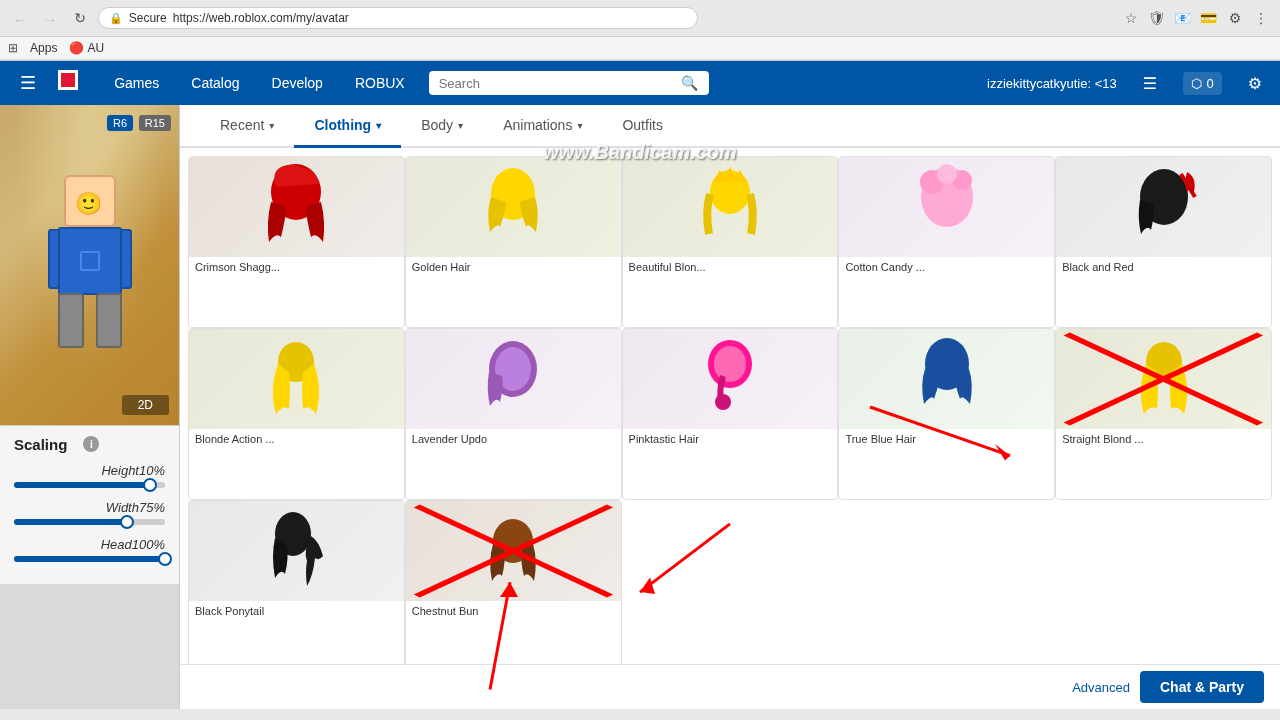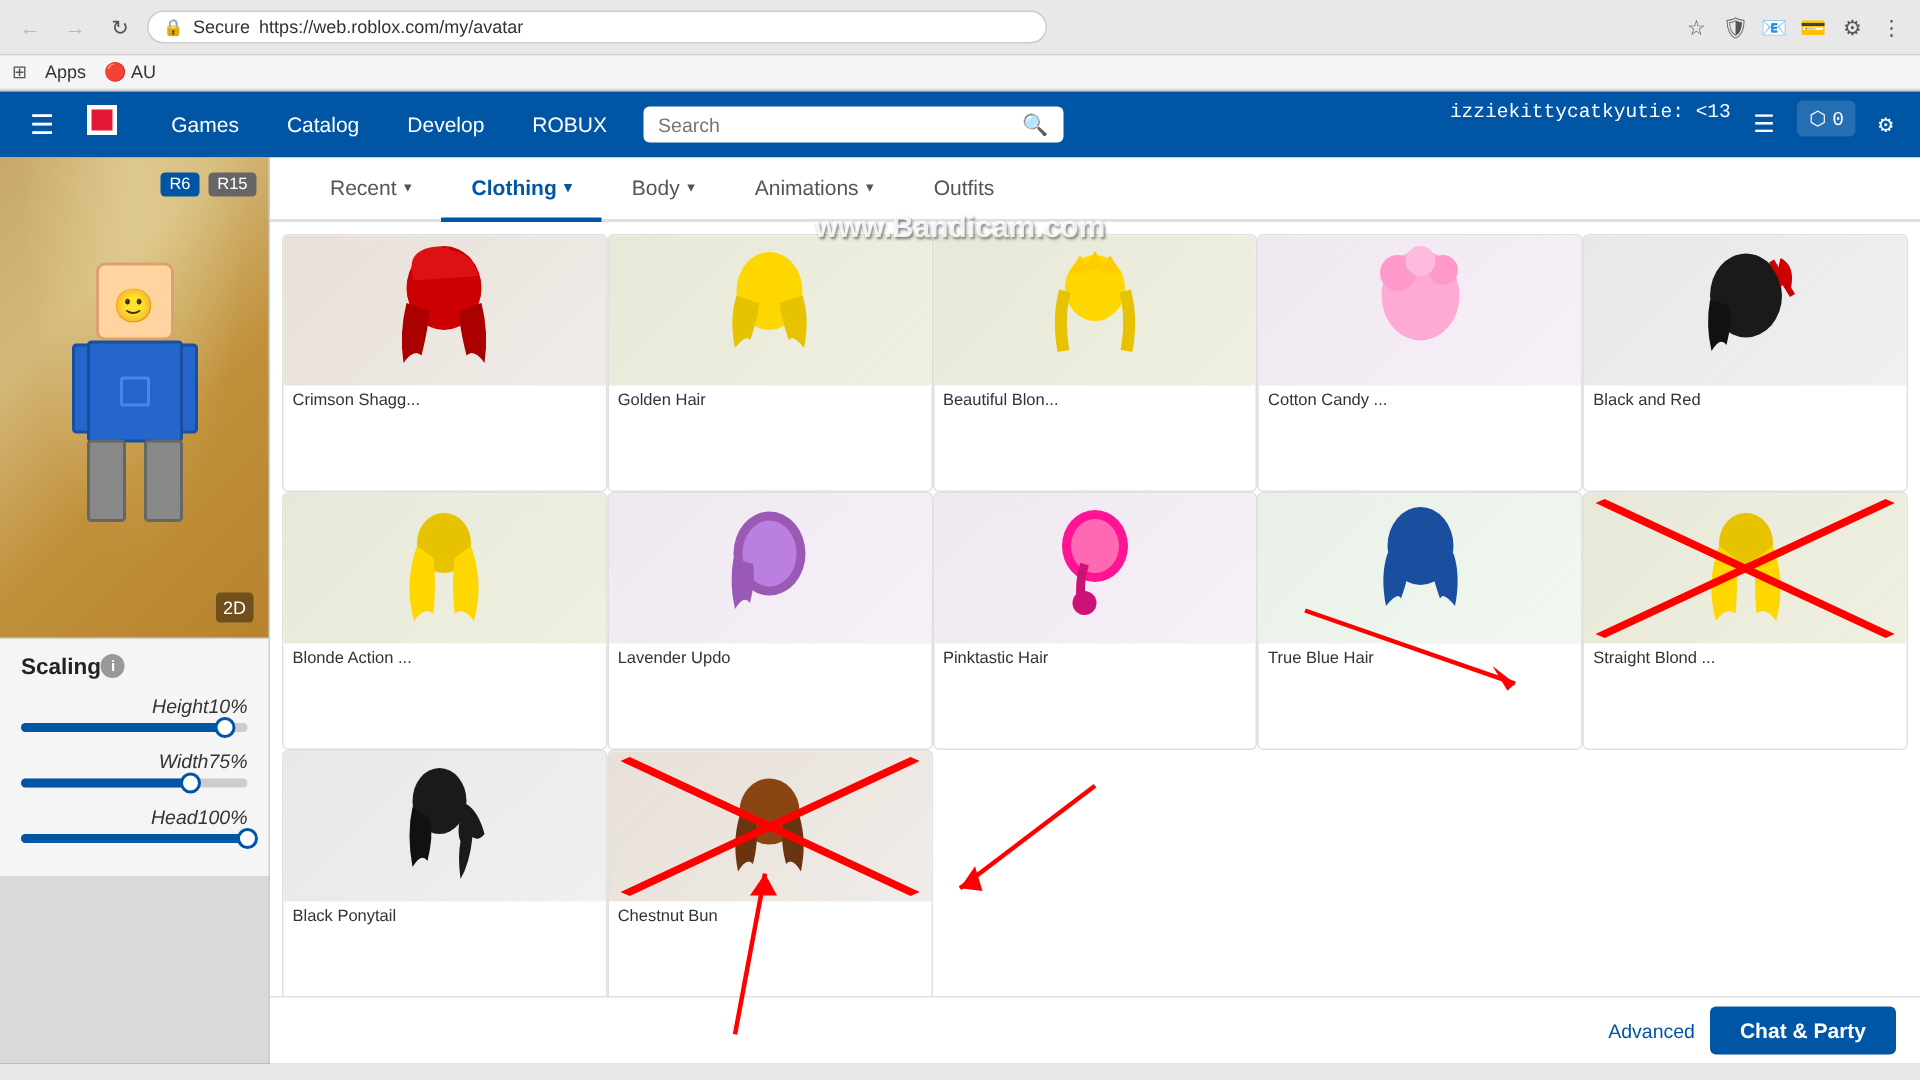--- a/index.html
+++ b/index.html
@@ -46,20 +46,21 @@
       position: absolute;
       top: 36px;
       left: 50%;
       transform: translateX(-50%);
       font-size: 20px;
       font-weight: bold;
       color: rgba(255,255,255,0.85);
       text-shadow: 1px 1px 2px rgba(0,0,0,0.5);
       pointer-events: none;
       z-index: 9999;
+      font-style: italic;
     }
     .browser-actions {
       display: flex;
       align-items: center;
       gap: 4px;
       margin-left: auto;
     }
     .browser-action-icon {
       width: 22px; height: 22px;
       display: flex; align-items: center; justify-content: center;
@@ -128,23 +129,22 @@
       border: none;
       outline: none;
       font-size: 13px;
       flex: 1;
       color: #333;
     }
     .search-icon { color: #555; font-size: 14px; cursor: pointer; }
     .nav-right {
       margin-left: auto;
       display: flex;
-      align-items: flex-start;
-      gap: 9px;
-      font-family: Liberation Mono, monospace;
+      align-items: center;
+      gap: 20px;
     }
     .user-name { color: white; font-size: 13px; cursor: pointer; }
     .nav-icon-btn {
       color: white;
       font-size: 16px;
       cursor: pointer;
       padding: 6px;
     }
     .robux-btn {
       display: flex;
@@ -278,34 +278,34 @@
       border-radius: 3px;
       border: 2px solid #666;
     }
     .twod-btn {
       position: absolute;
       bottom: 10px;
       right: 10px;
       background: rgba(0,0,0,0.4);
       color: white;
       font-size: 12px;
-      padding: 3px 5px;
+      padding: 3px 16px;
       border-radius: 3px;
       cursor: pointer;
     }
 
     
     .scaling-panel {
       padding: 10px 14px;
       background: #f5f5f5;
       border-top: 1px solid #ccc;
     }
     .scaling-header {
       display: flex;
-      gap: 0;
+      gap: 16px;
       font-size: 15px;
       font-weight: bold;
       color: #222;
       margin-bottom: 10px;
     }
     .info-icon {
       width: 16px; height: 16px;
       background: #999;
       border-radius: 50%;
       color: white;

